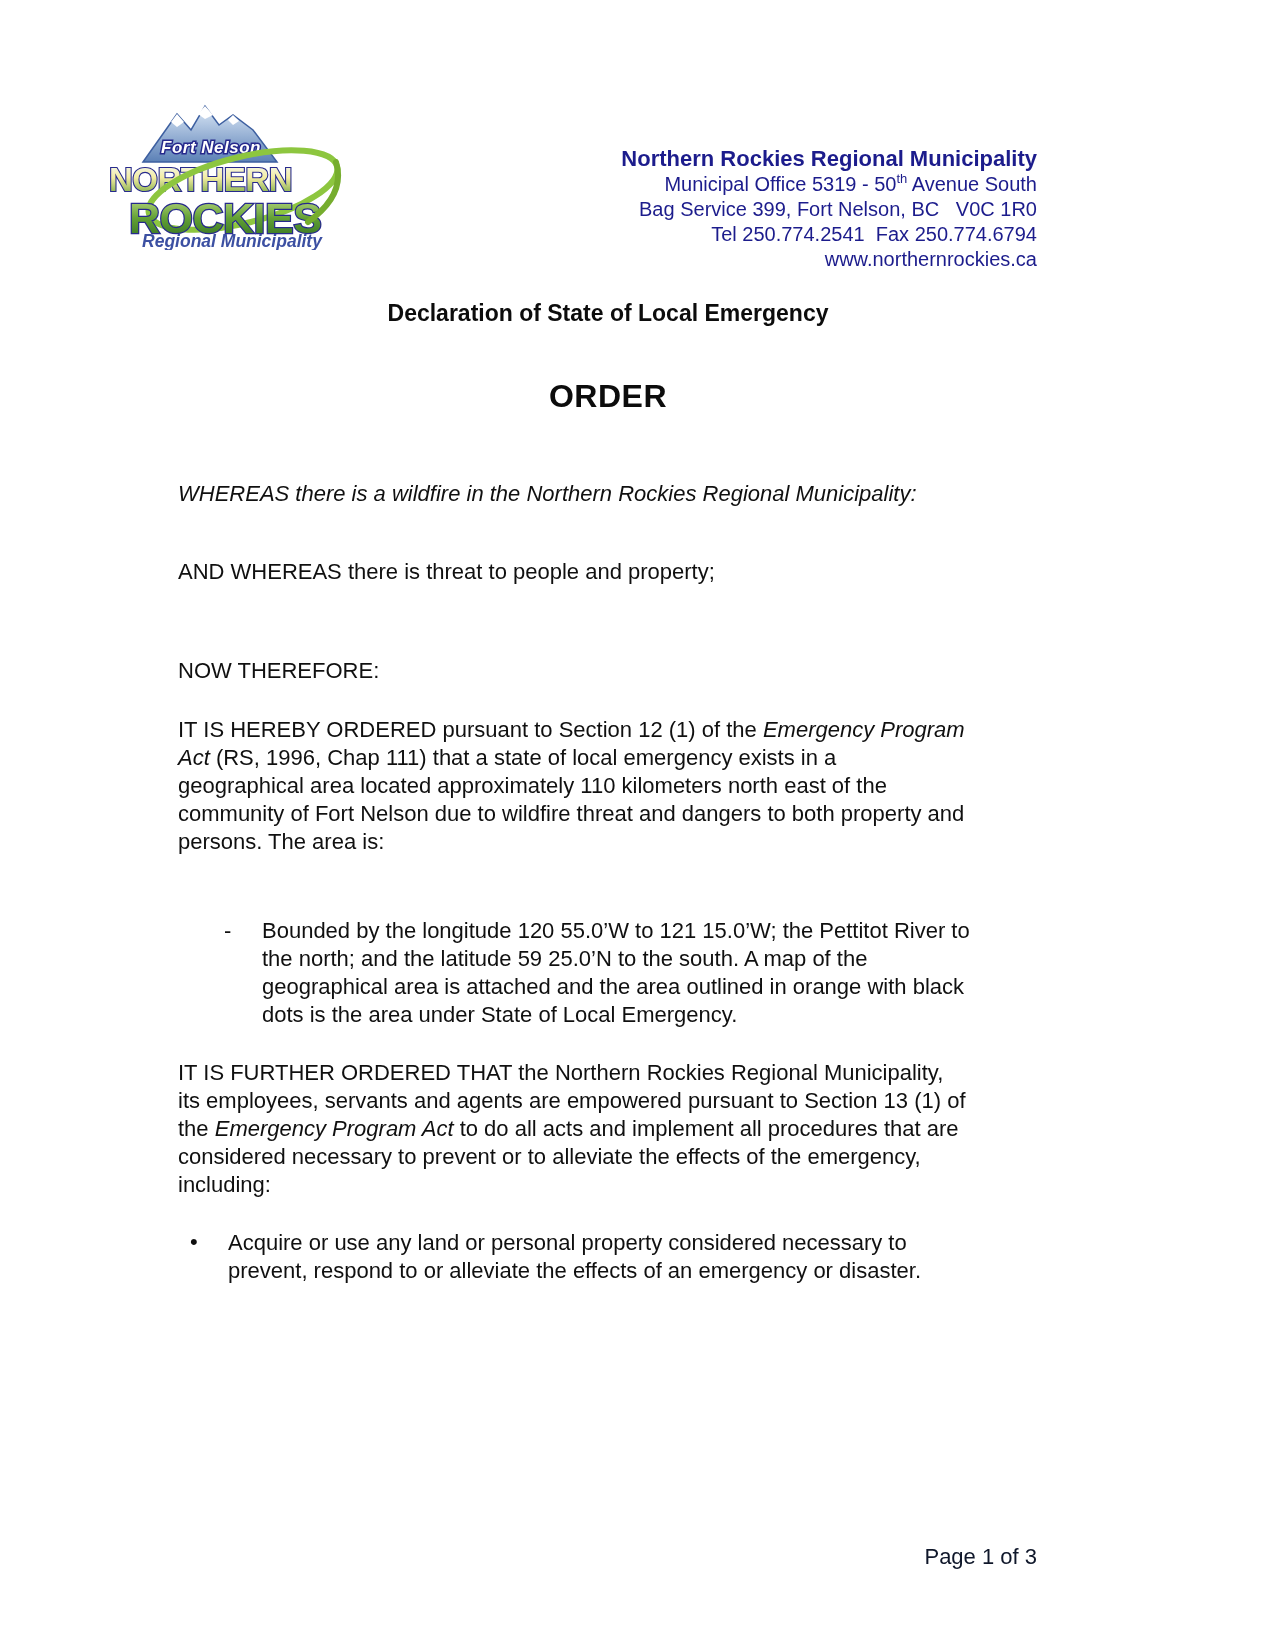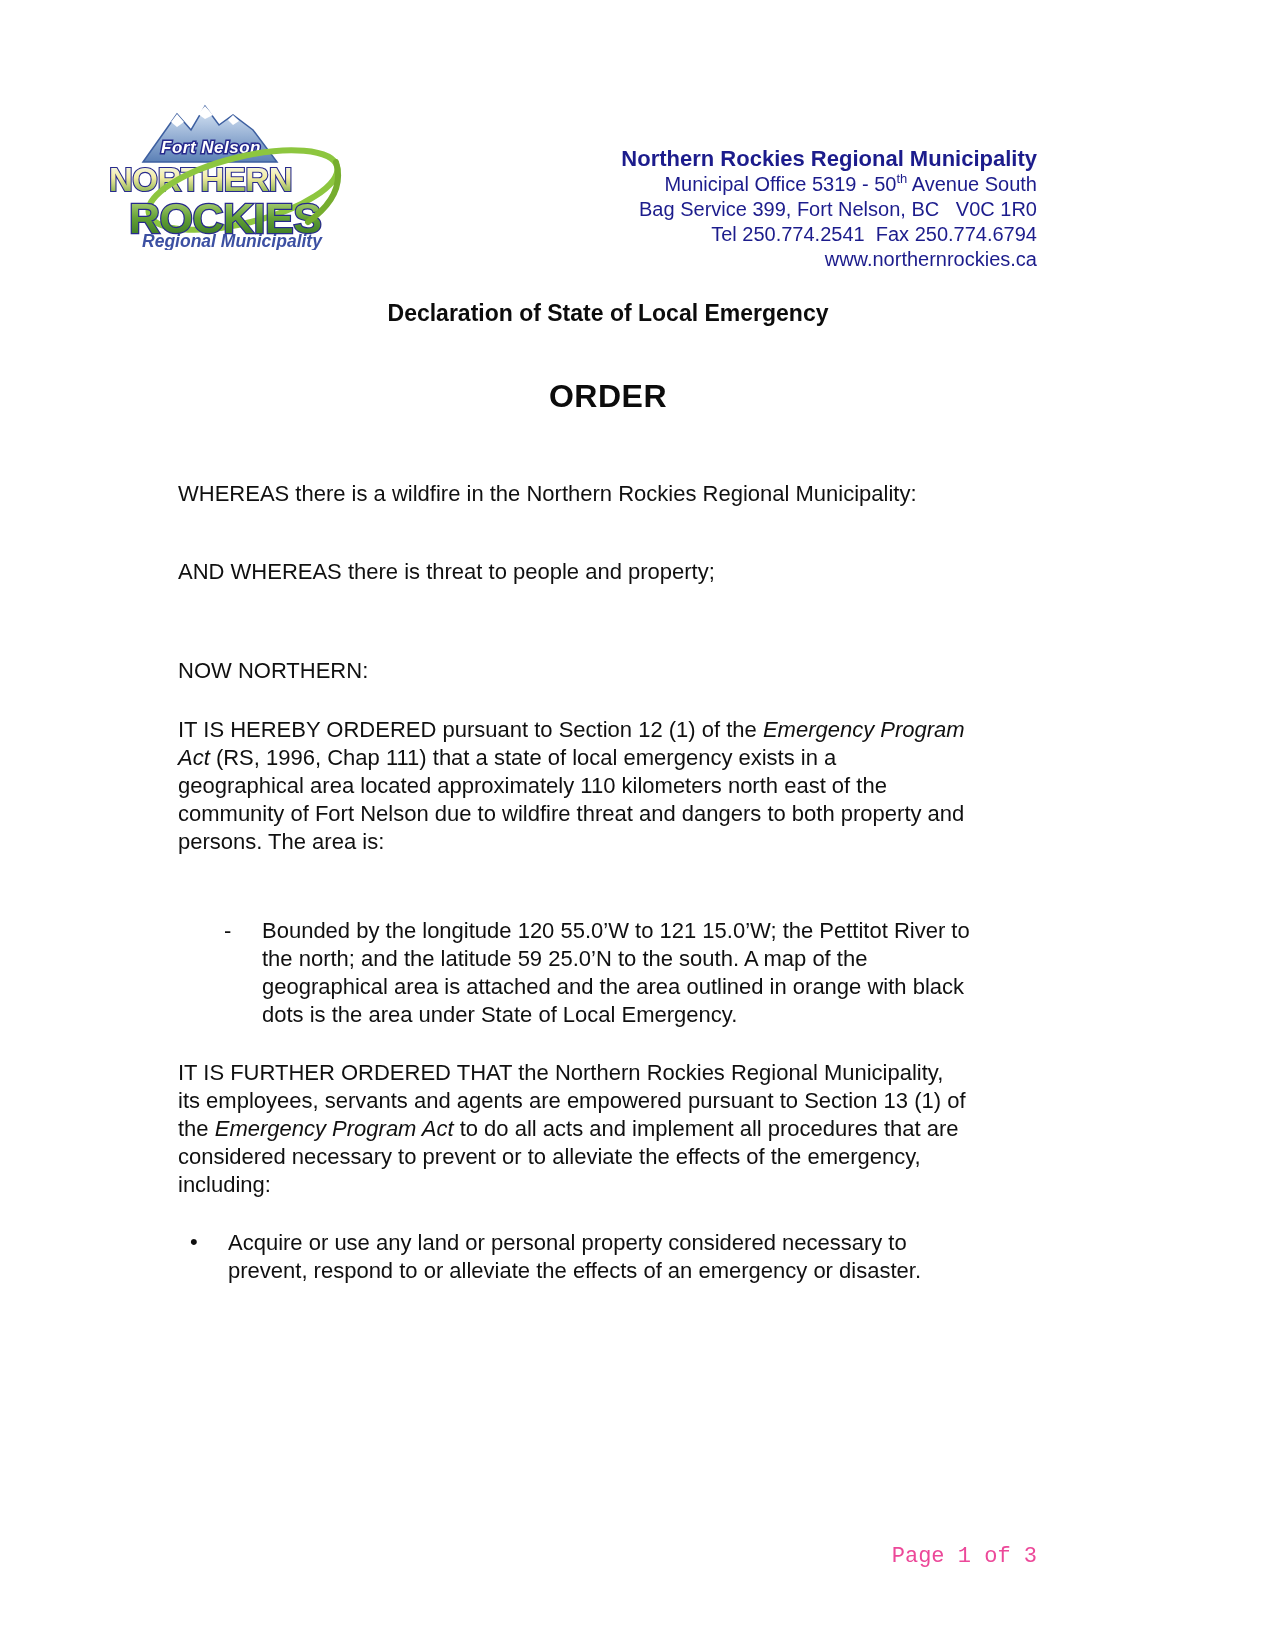--- a/index.html
+++ b/index.html
@@ -34,31 +34,31 @@
   
   .doc-body {
     position:absolute; top:480px; left:178px; width:862px;
     font-size:22px; line-height:28px;
   }
   .para { white-space:pre-wrap; }
   .mb28 { margin-bottom:28px; }
   .mb30 { margin-bottom:30px; }
   .mb31 { margin-bottom:31px; }
   .mb40 { margin-bottom:61px; }
-  .mb50 { margin-bottom:50px; }
+  .mb50 { margin-bottom:50px;font-style:italic; }
   .mb71 { margin-bottom:71px; }
   em { font-style:italic; }
   .dash-item   { position:relative; padding-left:84px; }
   .dash-marker { position:absolute; left:46px; top:0; }
   .bullet-item   { position:relative; padding-left:50px; }
   .bullet-marker { position:absolute; left:12px; top:-1px; }
   
   .page-footer {
     position:absolute; top:1544px; right:238px;
-    font-size:22px; color:#ec4899;font-family:Liberation Mono, monospace;
+    font-size:22px; color:#0f172a;
   }
 </style>
 </head>
 <body>
 
 <div class="page">
 
   <svg class="logo" viewBox="0 0 240 150" width="240" height="150" aria-hidden="true">
     <defs>
       <linearGradient id="gM" x1="0" y1="0" x2="0" y2="1">
@@ -103,21 +103,21 @@
   <h1 class="doc-title">Declaration of State of Local Emergency</h1>
   <h2 class="order-heading">ORDER</h2>
 
   <main class="doc-body">
 
     <p class="para mb50">WHEREAS there is a wildfire in the Northern Rockies Regional Municipality:</p>
 
     <p class="para mb71">AND WHEREAS there is threat to people and property;</p>
 
 
-    <p class="para mb31">NOW NORTHERN:</p>
+    <p class="para mb31">NOW THEREFORE:</p>
 
     <p class="para mb40"><span>IT IS HEREBY ORDERED pursuant to Section 12 (1) of the </span><em>Emergency Program
 Act</em><span> (RS, 1996, Chap 111) that a state of local emergency exists in a
 geographical area located approximately 110 kilometers north east of the
 community of Fort Nelson due to wildfire threat and dangers to both property and
 persons. The area is:</span></p>
 
     <div class="dash-item mb30">
       <span class="dash-marker">-</span>
       <p class="para">Bounded by the longitude 120 55.0’W to 121 15.0’W; the Pettitot River to

